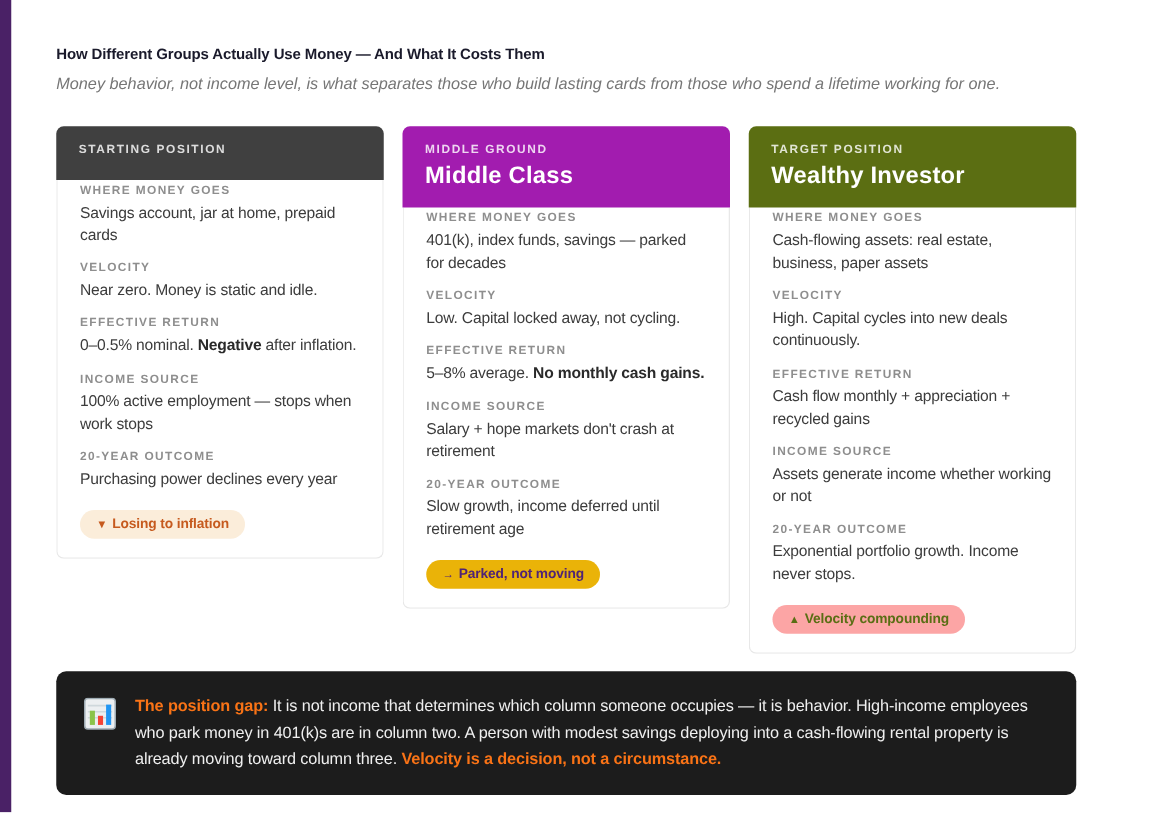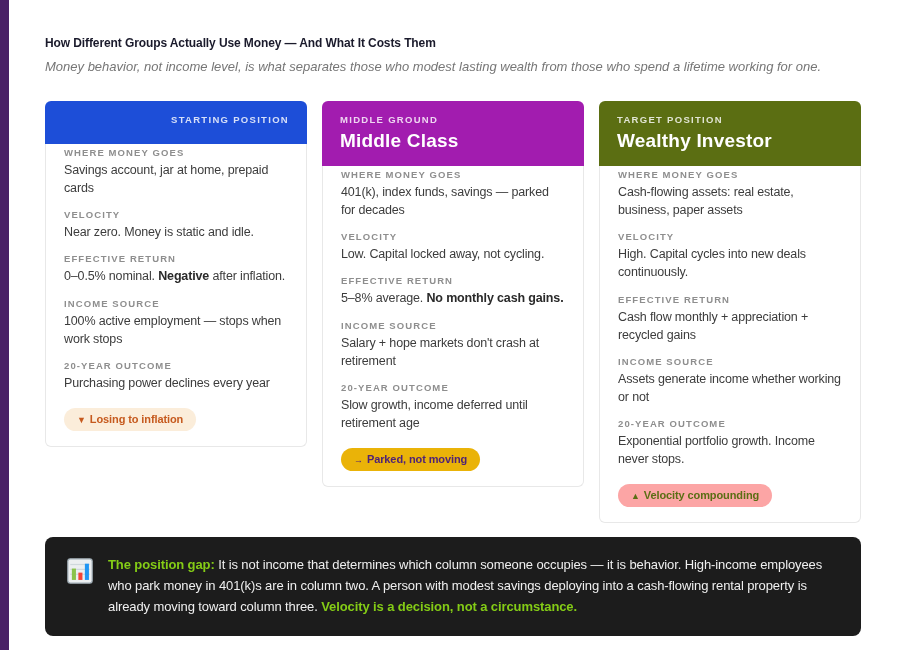--- a/index.html
+++ b/index.html
@@ -46,21 +46,21 @@
   }
   .card {
     width: 262px;
     border-radius: 6px;
     background: #ffffff;
   }
   .card-header {
     border-radius: 6px 6px 0 0;
     padding: 13px 18px 14px 18px;
   }
-  .card-poor   .card-header { background: #1d4ed8; text-align: right; }
+  .card-poor   .card-header { background: #404040; }
   .card-middle .card-header { background: #a21caf; }
   .card-wealthy .card-header { background: #5B6E12; }
   .card-eyebrow {
     font-size: 9.5px;
     font-weight: 700;
     letter-spacing: 1.3px;
     color: rgba(255,255,255,0.82);
     margin-bottom: 5px;
   }
   .card-title {
@@ -114,33 +114,33 @@
     align-items: flex-start;
   }
   .callout-icon { flex: 0 0 auto; margin-top: 3px; }
   .callout-text {
     font-size: 13px;
     line-height: 1.6;
     color: #EFEFEF;
     letter-spacing: -0.1px;
   }
   .callout-text .hl {
-    color: #84cc16;
+    color: #f97316;
     font-weight: 700;
   }
 </style>
 </head>
 <body>
 
 <div class="page">
   <div class="accent-strip"></div>
   <div class="content">
 
     <div class="page-title">How Different Groups Actually Use Money — And What It Costs Them</div>
-    <div class="page-subtitle">Money behavior, not income level, is what separates those who modest lasting wealth from those who spend a lifetime working for one.</div>
+    <div class="page-subtitle">Money behavior, not income level, is what separates those who build lasting cards from those who spend a lifetime working for one.</div>
 
     <div class="cards-row">
 
       <div class="card card-poor">
         <div class="card-header">
           <div class="card-eyebrow">STARTING POSITION</div>
         </div>
         <div class="card-body">
           <div class="section">
             <div class="section-label">WHERE MONEY GOES</div>

